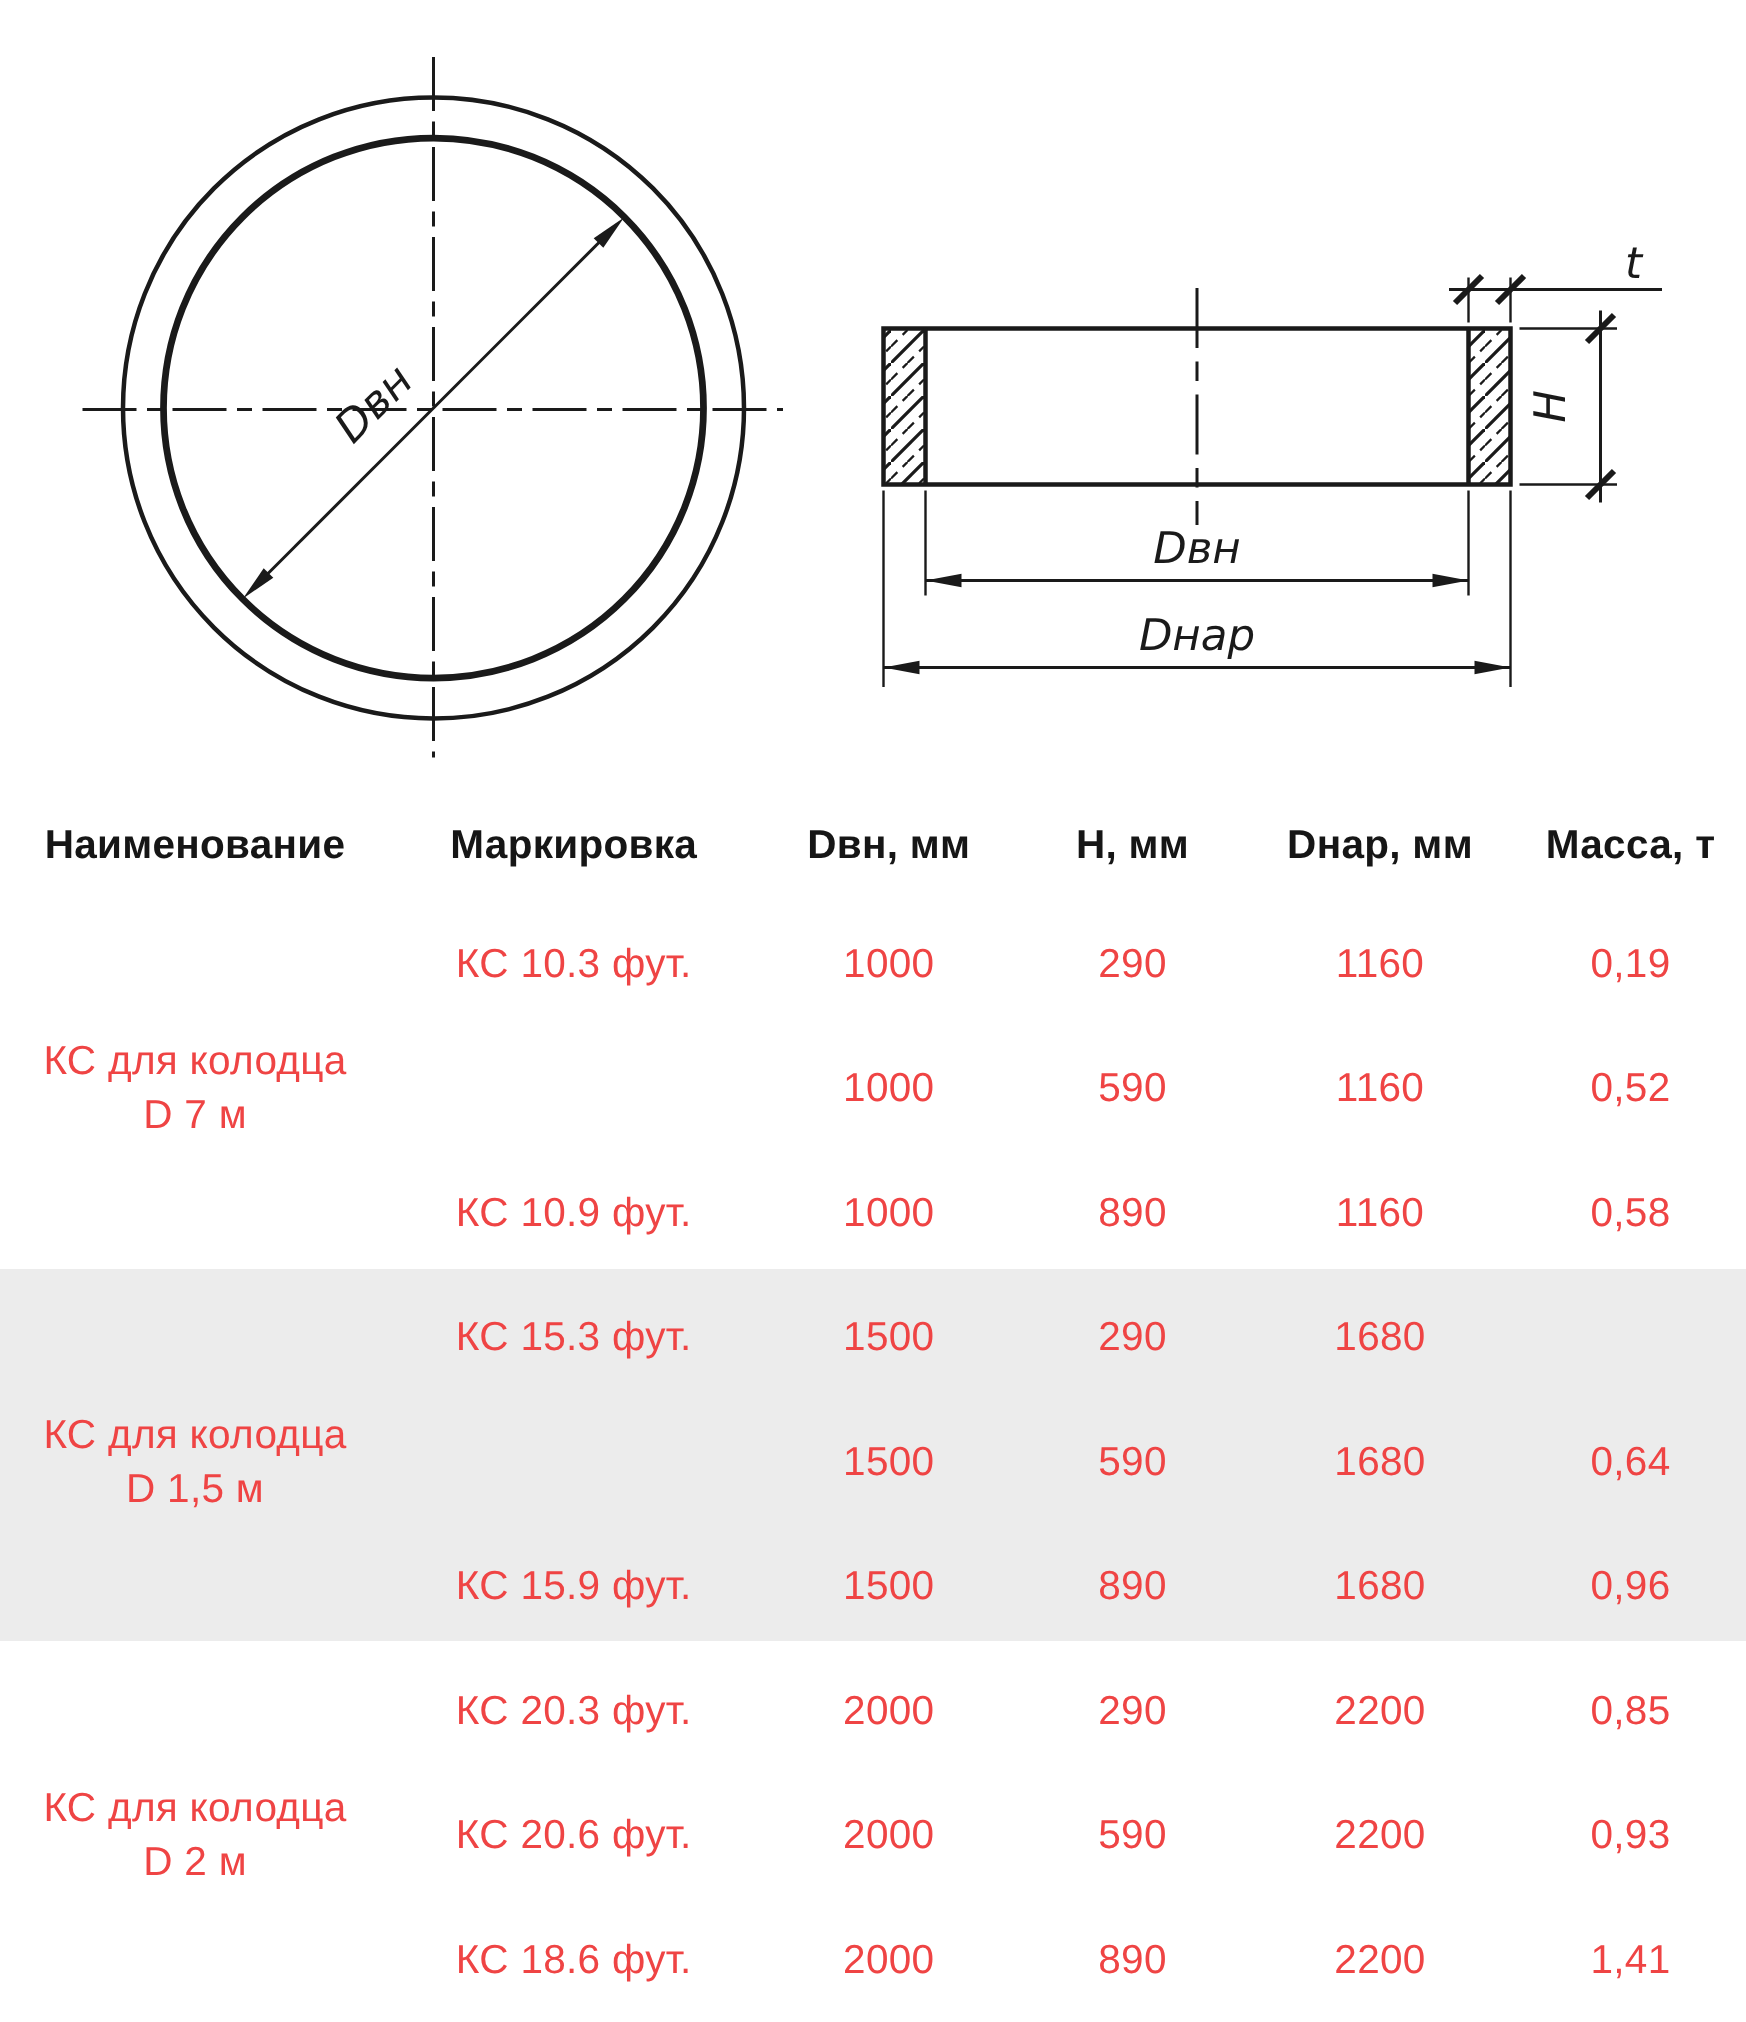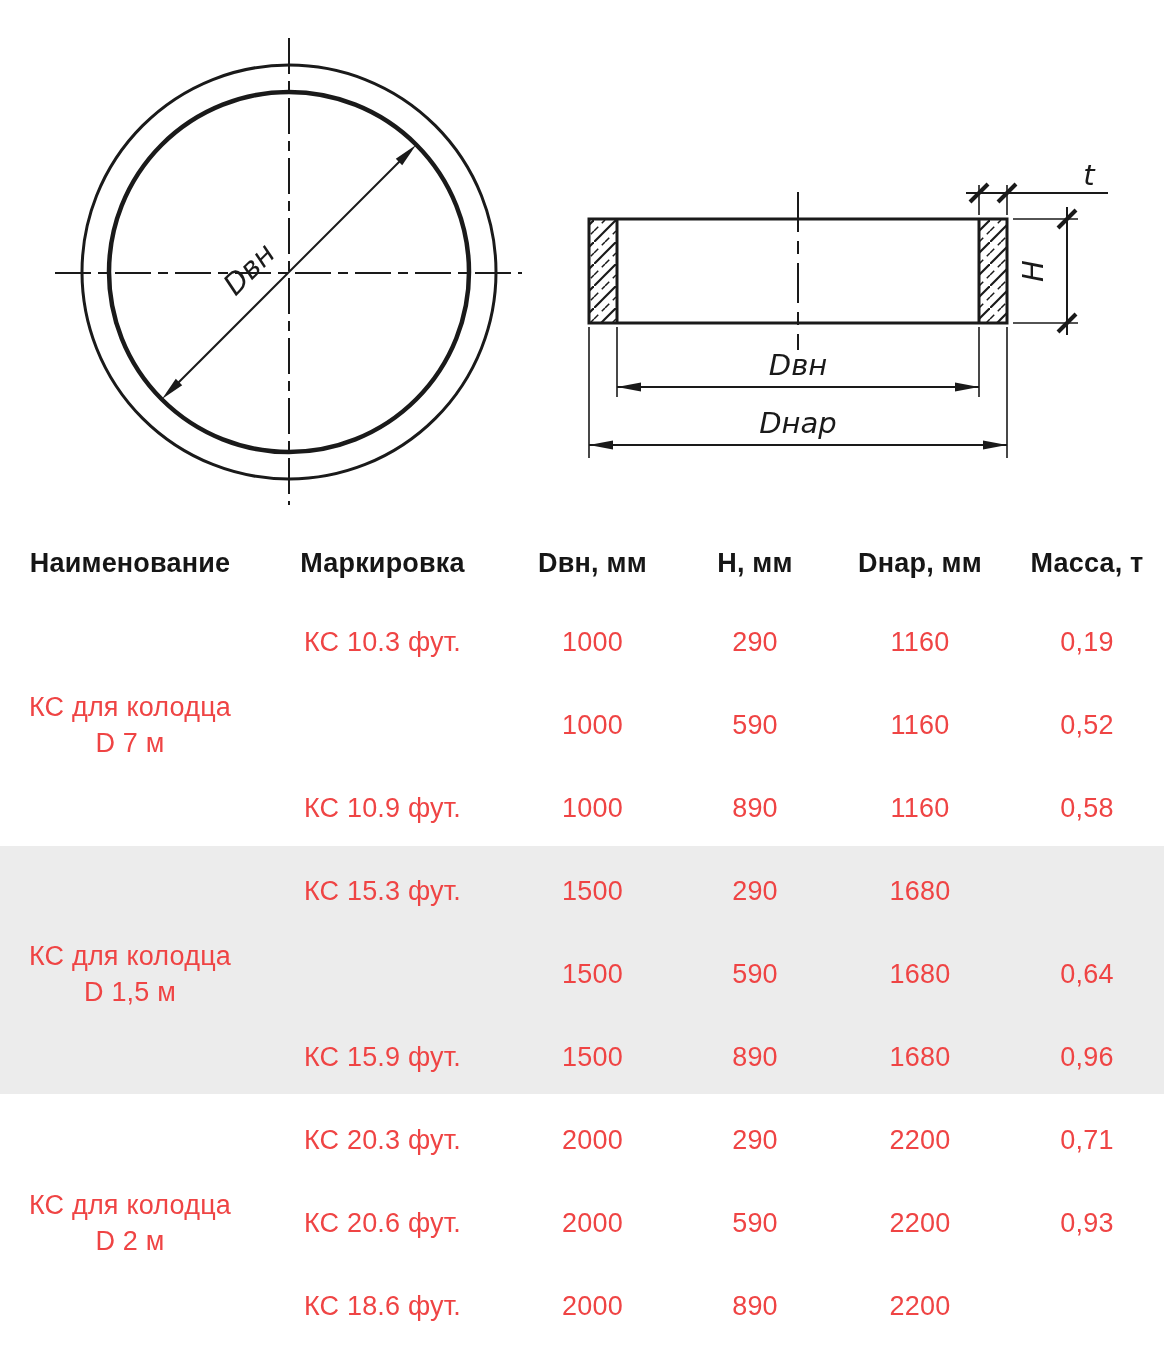--- a/index.html
+++ b/index.html
@@ -185,27 +185,28 @@
     <div class="cell" style="grid-row:7;grid-column:6">0,96</div>
 
     <div class="cell group-name" style="grid-row:8/11;grid-column:1">
       <span>КС для колодца</span>
       <span>D 2 м</span>
     </div>
     <div class="cell" style="grid-row:8;grid-column:2">КС 20.3 фут.</div>
     <div class="cell" style="grid-row:8;grid-column:3">2000</div>
     <div class="cell" style="grid-row:8;grid-column:4">290</div>
     <div class="cell" style="grid-row:8;grid-column:5">2200</div>
-    <div class="cell" style="grid-row:8;grid-column:6">0,71</div>
+    <div class="cell" style="grid-row:8;grid-column:6">0,85</div>
 
     <div class="cell" style="grid-row:9;grid-column:2">КС 20.6 фут.</div>
     <div class="cell" style="grid-row:9;grid-column:3">2000</div>
     <div class="cell" style="grid-row:9;grid-column:4">590</div>
     <div class="cell" style="grid-row:9;grid-column:5">2200</div>
     <div class="cell" style="grid-row:9;grid-column:6">0,93</div>
 
     <div class="cell" style="grid-row:10;grid-column:2">КС 18.6 фут.</div>
     <div class="cell" style="grid-row:10;grid-column:3">2000</div>
     <div class="cell" style="grid-row:10;grid-column:4">890</div>
     <div class="cell" style="grid-row:10;grid-column:5">2200</div>
+    <div class="cell" style="grid-row:10;grid-column:6">1,41</div>
 
   </div>
 </div>
 
 </body></html>

